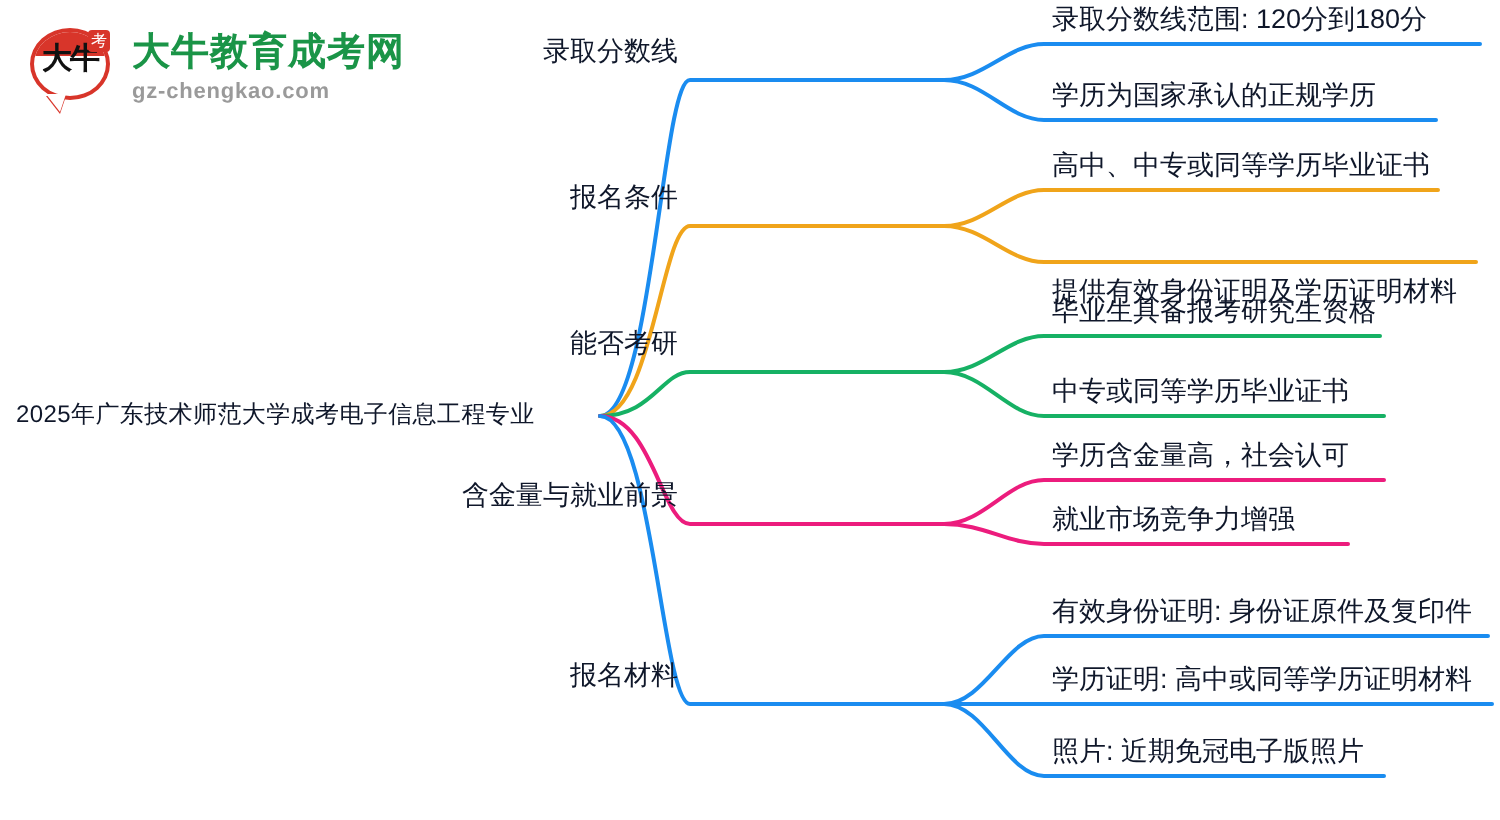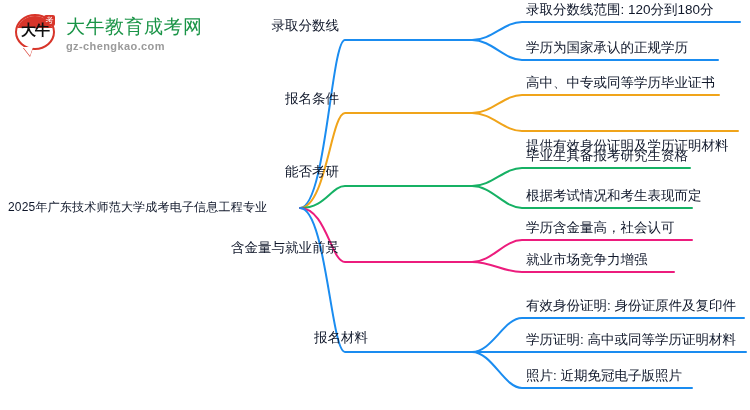--- a/index.html
+++ b/index.html
@@ -103,21 +103,21 @@
     z-index: 4;
   }
   #logo-text {
     display: flex;
     flex-direction: column;
     justify-content: center;
     line-height: 1;
   }
   #logo-title {
     font-size: 19px;
-    font-weight: normal;
+    font-weight: bold;
     color: #1a9447;
     letter-spacing: 0.5px;
     white-space: nowrap;
   }
   #logo-domain {
     margin-top: 5px;
     font-size: 11px;
     font-weight: bold;
     color: #9a9a9a;
     letter-spacing: 0.4px;
@@ -199,23 +199,23 @@
 
   <div id="labels-layer">
       <div class="node-text branch-label" style="left: 0px; width: 347px; top: 18px; padding-right: 8px; box-sizing: border-box;">录取分数线</div>
       <div class="node-text leaf-label" style="left: 526px; top: 2px;">录取分数线范围: 120分到180分</div>
       <div class="node-text leaf-label" style="left: 526px; top: 40px;">学历为国家承认的正规学历</div>
       <div class="node-text branch-label" style="left: 0px; width: 347px; top: 91px; padding-right: 8px; box-sizing: border-box;">报名条件</div>
       <div class="node-text leaf-label" style="left: 526px; top: 75px;">高中、中专或同等学历毕业证书</div>
       <div class="node-text leaf-label" style="left: 526px; top: 111px; margin-top: 27px;">提供有效身份证明及学历证明材料</div>
       <div class="node-text branch-label" style="left: 0px; width: 347px; top: 164px; padding-right: 8px; box-sizing: border-box;">能否考研</div>
       <div class="node-text leaf-label" style="left: 526px; top: 148px;">毕业生具备报考研究生资格</div>
-      <div class="node-text leaf-label" style="left: 526px; top: 188px;">根据考试情况和考生表现而定</div>
+      <div class="node-text leaf-label" style="left: 526px; top: 188px;">中专或同等学历毕业证书</div>
       <div class="node-text branch-label" style="left: 0px; width: 347px; top: 240px; padding-right: 8px; box-sizing: border-box;">含金量与就业前景</div>
       <div class="node-text leaf-label" style="left: 526px; top: 220px;">学历含金量高，社会认可</div>
       <div class="node-text leaf-label" style="left: 526px; top: 252px;">就业市场竞争力增强</div>
-      <div class="node-text branch-label" style="left: 0px; width: 347px; top: 330px; padding-right: 8px; box-sizing: border-box; margin-left: 29px;">报名材料</div>
+      <div class="node-text branch-label" style="left: 0px; width: 347px; top: 330px; padding-right: 8px; box-sizing: border-box;">报名材料</div>
       <div class="node-text leaf-label" style="left: 526px; top: 298px;">有效身份证明: 身份证原件及复印件</div>
       <div class="node-text leaf-label" style="left: 526px; top: 332px;">学历证明: 高中或同等学历证明材料</div>
       <div class="node-text leaf-label" style="left: 526px; top: 368px;">照片: 近期免冠电子版照片</div>
     </div>
 
 </div>
 
 </body></html>

